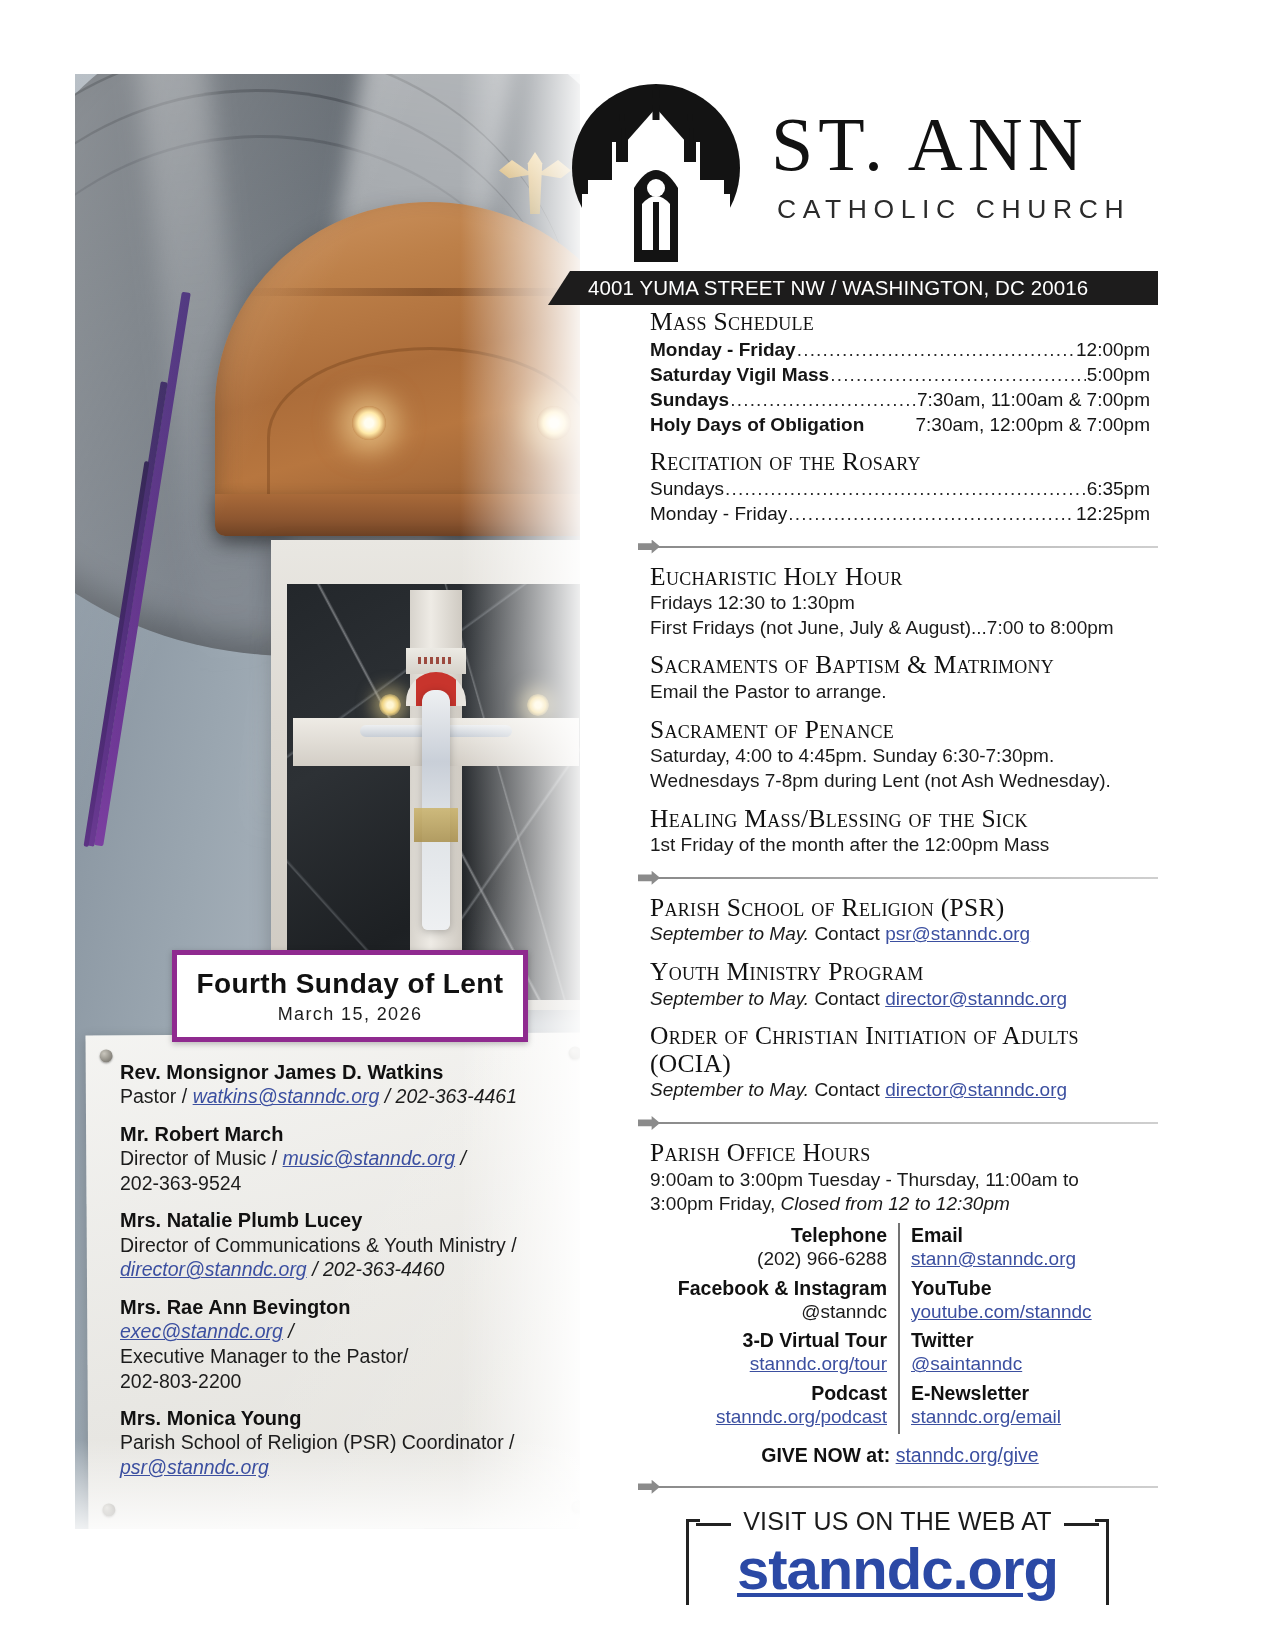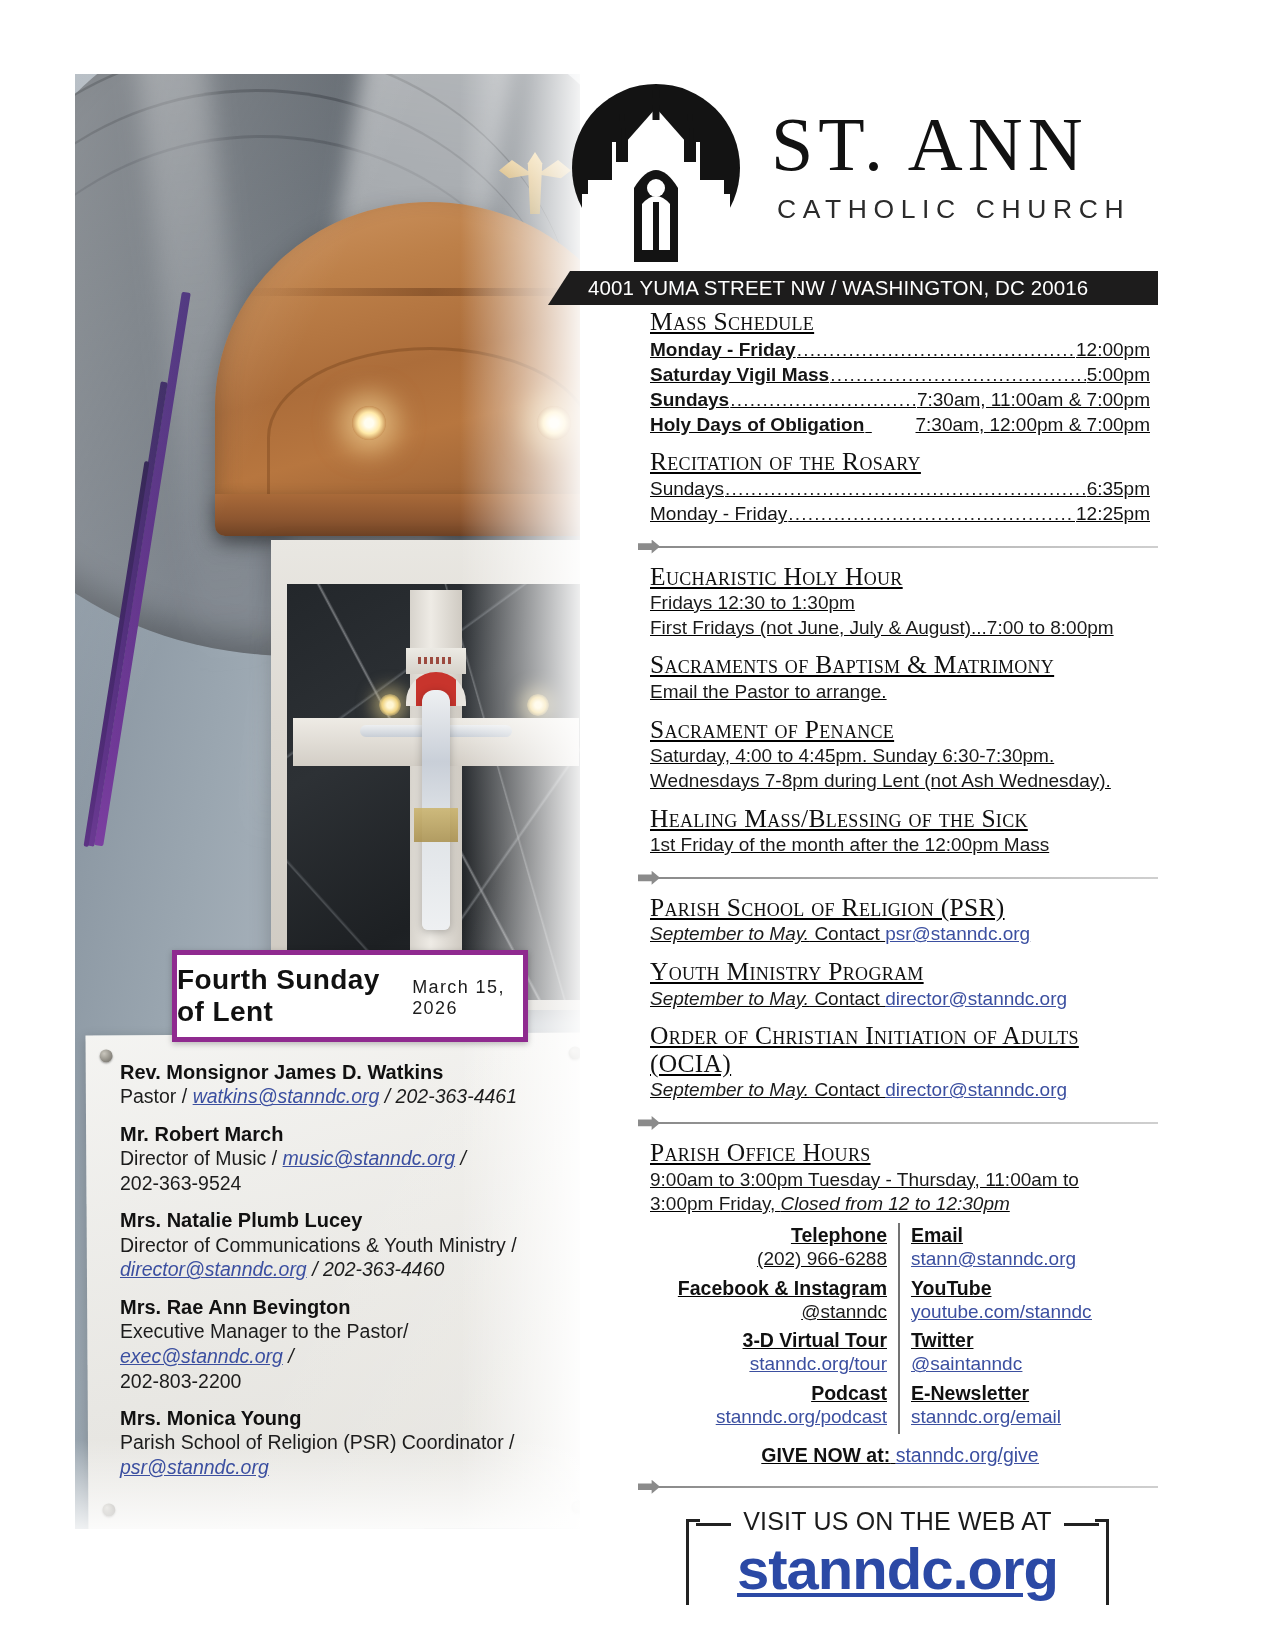--- a/index.html
+++ b/index.html
@@ -187,21 +187,21 @@
   .dotrow.light .lbl { font-weight:normal; }
 
   .divider { position:relative; height:18px; margin:9px 0 7px 0; }
   .divider:before { content:""; position:absolute; left:8px; right:-8px; top:8px; height:2px;
     background:linear-gradient(to right,#8a8a8a,#b9b9b9 60%,#cfcfcf); }
   .divider:after {
     content:""; position:absolute; left:-12px; top:2px; width:22px; height:14px;
     background:#8b8b8b; clip-path:polygon(0 26%,62% 26%,62% 0,100% 50%,62% 100%,62% 74%,0 74%);
   }
 
-  .blk { margin-bottom:11px;text-decoration:underline; }
+  .blk { margin-bottom:11px; }
   .blk .sec-h { margin-bottom:1px; }
 
   
   .cgrid { display:flex; margin-top:6px; }
   .ccol { width:50%; }
   .ccol.l { text-align:right; padding-right:11px; border-right:2px solid #737373; }
   .ccol.r { text-align:left; padding-left:11px; }
   .ck { font-weight:bold; font-size:19.5px; color:#111; line-height:1.24; }
   .cv { font-size:19px; color:#1a1a1a; line-height:1.24; margin-bottom:5px; }
 
@@ -223,21 +223,21 @@
     position:absolute; left:0; right:0; top:34px; text-align:center;
     font-size:58px; font-weight:bold; color:#2b49a5; letter-spacing:-1px;
     text-decoration:underline; text-underline-offset:4px; text-decoration-thickness:4px;
   }
   .webbox .hbar { position:absolute; left:10px; right:10px; top:22px; height:3px; background:#222; }
 
   
   .lentbox {
     position:absolute; left:172px; top:938px; width:356px; height:92px;
     background:#fff; border:5px solid #8f2a8f; box-shadow:0 2px 6px rgba(0,0,0,.25);
-    display:flex; flex-direction:row; align-items:center; justify-content:center;
+    display:flex; flex-direction:column; align-items:center; justify-content:center;
   }
   .lent-t { font-size:28px; font-weight:bold; color:#111; letter-spacing:.4px; }
   .lent-d { font-size:18px; color:#1c1c1c; letter-spacing:1.4px; margin-top:4px; }
 
   
   .staff { position:absolute; left:120px; top:1048px; width:460px; }
   .st-item { margin-bottom:13px; }
   .st-name { font-size:20px; font-weight:bold; color:#111; line-height:1.22; }
   .st-line { font-size:19.5px; color:#1c1c1c; line-height:1.26; }
   .st-line .i { font-style:italic; }
@@ -492,22 +492,22 @@
         <div class="st-line"><span>Director of Music / </span><a href="#" class="lnk">music@stanndc.org</a><span class="i"> /</span></div>
         <div class="st-line i">202-363-9524</div>
       </div>
       <div class="st-item">
         <div class="st-name">Mrs. Natalie Plumb Lucey</div>
         <div class="st-line"><span>Director of Communications &amp; Youth Ministry /</span></div>
         <div class="st-line"><a href="#" class="lnk">director@stanndc.org</a><span class="i"> / 202-363-4460</span></div>
       </div>
       <div class="st-item">
         <div class="st-name">Mrs. Rae Ann Bevington</div>
+        <div class="st-line"><a href="#" class="lnk">exec@stanndc.org</a><span class="i"> /</span></div>
         <div class="st-line"><span>Executive Manager to the Pastor/</span></div>
-        <div class="st-line"><a href="#" class="lnk">exec@stanndc.org</a><span class="i"> /</span></div>
         <div class="st-line i">202-803-2200</div>
       </div>
       <div class="st-item">
         <div class="st-name">Mrs. Monica Young</div>
         <div class="st-line"><span>Parish School of Religion (PSR) Coordinator /</span></div>
         <div class="st-line"><a href="#" class="lnk">psr@stanndc.org</a></div>
       </div>
     </div>
 
 </div>

